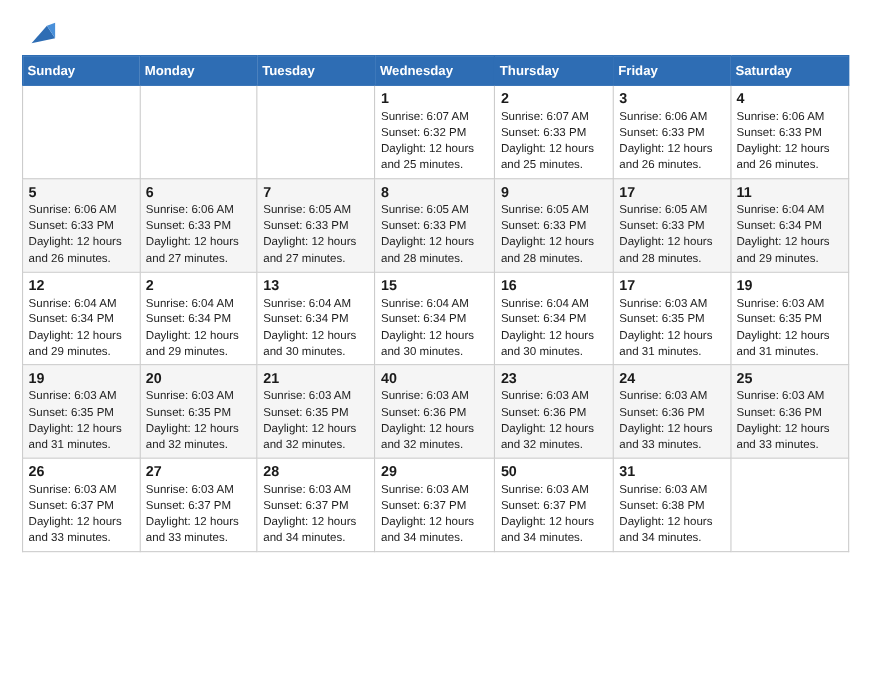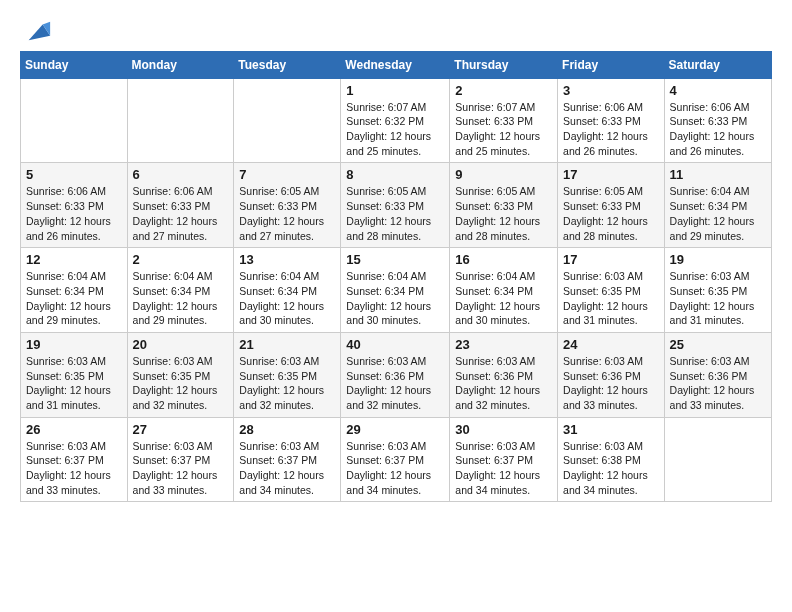--- a/index.html
+++ b/index.html
@@ -328,21 +328,21 @@
 and 34 minutes.</div>
         </td>
         <td>
           <span class="day-num">29</span>
           <div class="day-info" style="white-space: pre-line;">Sunrise: 6:03 AM
 Sunset: 6:37 PM
 Daylight: 12 hours
 and 34 minutes.</div>
         </td>
         <td>
-          <span class="day-num">30</span>
+          <span class="day-num">50</span>
           <div class="day-info" style="white-space: pre-line;">Sunrise: 6:03 AM
 Sunset: 6:37 PM
 Daylight: 12 hours
 and 34 minutes.</div>
         </td>
         <td>
           <span class="day-num">31</span>
           <div class="day-info" style="white-space: pre-line;">Sunrise: 6:03 AM
 Sunset: 6:38 PM
 Daylight: 12 hours

